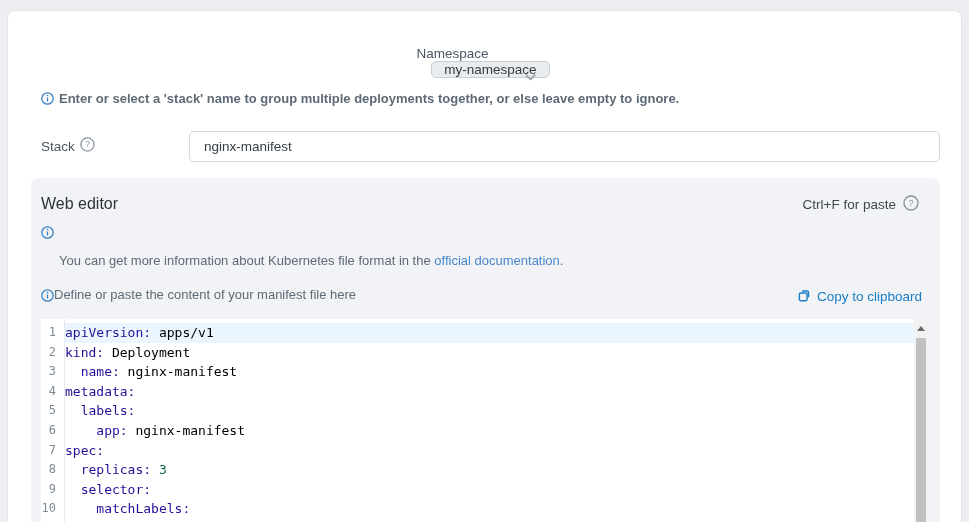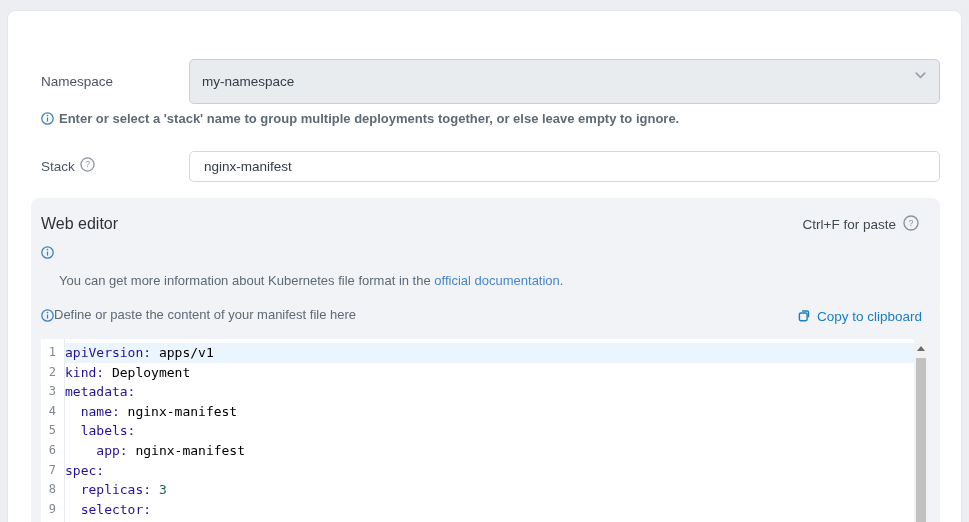--- a/index.html
+++ b/index.html
@@ -9,21 +9,21 @@
     font-family:"Liberation Sans", sans-serif;
     color:#4b5663;
     position:relative;
   }
   .card {
     position:absolute; left:7px; top:10px; width:955px; height:580px;
     background:#ffffff; border:1px solid #e3e6ea; border-radius:8px;
   }
   
   .form-row { display:flex; align-items:center; margin-left:33px; margin-right:21px; height:31px; }
-  .form-row.ns { margin-top:55px; }
+  .form-row.ns { margin-top:35px;flex-direction:column; }
   .form-row.stack { margin-top:22px; }
   .form-label { width:148px; font-size:13.5px; color:#4b5663; display:flex; align-items:center; gap:5px; flex:none; }
   .select-box {
     flex:1; height:45px; background:#e9ecef; border:1px solid #c9ced4; border-radius:5px;
     display:flex; align-items:center; padding:0 12px; font-size:13.5px; color:#343c44;
     position:relative; cursor:default;
   }
   .select-box .chev { position:absolute; right:10px; top:7px; }
   .text-input {
     flex:1; height:31px; background:#fff; border:1px solid #d3d8dd; border-radius:5px;
@@ -183,22 +183,22 @@
           <div class="ln">6</div>
           <div class="ln">7</div>
           <div class="ln">8</div>
           <div class="ln">9</div>
           <div class="ln">10</div>
           <div class="ln">11</div>
         </div>
       <div class="code">
           <div class="cl active"><span class="k">apiVersion:</span><span> apps/v1</span></div>
           <div class="cl"><span class="k">kind:</span><span> Deployment</span></div>
+          <div class="cl"><span>  </span><span class="k">name:</span><span> nginx-manifest</span></div>
           <div class="cl"><span class="k">metadata:</span></div>
-          <div class="cl"><span>  </span><span class="k">name:</span><span> nginx-manifest</span></div>
           <div class="cl"><span>  </span><span class="k">labels:</span></div>
           <div class="cl"><span>    </span><span class="k">app:</span><span> nginx-manifest</span></div>
           <div class="cl"><span class="k">spec:</span></div>
           <div class="cl"><span>  </span><span class="k">replicas:</span><span> </span><span class="n">3</span></div>
           <div class="cl"><span>  </span><span class="k">selector:</span></div>
           <div class="cl"><span>    </span><span class="k">matchLabels:</span></div>
           <div class="cl"><span>      </span><span class="k">app:</span><span> nginx-manifest</span></div>
         </div>
       <div class="vscroll">
         <div class="up-btn">

